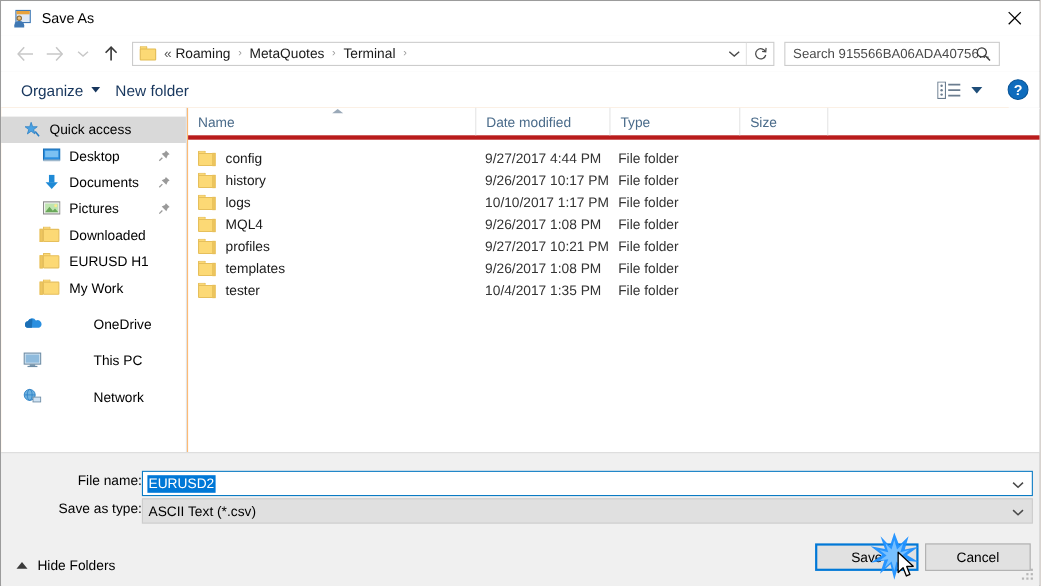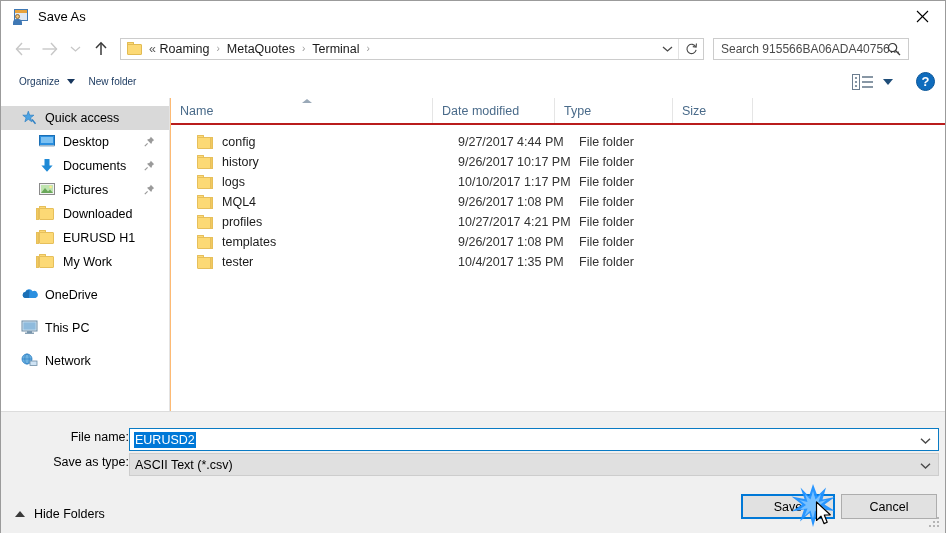--- a/index.html
+++ b/index.html
@@ -188,21 +188,21 @@
   .toolbar {
     position: absolute;
     left: 0; top: 64px;
     width: 944px; height: 33px;
     background: #ffffff;
     border-bottom: 1px solid #e5e5e5;
     display: flex;
     align-items: center;
   }
   .tb-item {
-    font-size: 10px;
+    font-size: 14px;
     color: #17365d;
     display: flex;
     align-items: center;
     height: 24px;
     padding: 0 7px;
   }
   .tb-item.organize { margin-left: 11px; }
   .tb-item.newfolder { margin-left: 0; }
   .tb-caret {
     margin-left: 7px;
@@ -266,21 +266,21 @@
     display: flex;
     align-items: center;
     font-size: 12.5px;
     color: #000;
     padding-left: 20px;
   }
   .side-item.selected {
     background: #d9d9d9;
   }
   .side-item.indent { padding-left: 38px; }
-  .side-item.group { padding-left: 20px; margin-top: 9px; }
+  .side-item.group { padding-left: 20px; margin-top: 9px; gap: 40px; }
   .side-ico {
     width: 17px; height: 16px;
     margin-right: 7px;
     flex: none;
     position: relative;
   }
   .side-label { white-space: nowrap; }
   .pin {
     position: absolute;
     right: 14px; top: 6px;
@@ -316,21 +316,21 @@
   
   .filelist {
     position: absolute;
     left: 170px; top: 0;
     width: 774px; height: 313px;
     background: #ffffff;
   }
   .col-headers {
     position: relative;
     height: 25px;
-    border-bottom: 2px solid #b91c1c;
+    border-bottom: 4px solid #b91c1c;
   }
   .col-h {
     position: absolute;
     top: 0;
     height: 25px;
     display: flex;
     align-items: center;
     font-size: 12.5px;
     color: #4a6b8a;
     box-sizing: border-box;
@@ -338,21 +338,21 @@
     padding-left: 9px;
   }
   .sort-caret {
     position: absolute;
     left: 131px; top: 1px;
     width: 0; height: 0;
     border-left: 5px solid transparent;
     border-right: 5px solid transparent;
     border-bottom: 4px solid #9aa9b8;
   }
-  .rows { position: relative; padding-left: 17px; }
+  .rows { position: relative; }
   .row {
     position: relative;
     height: 20px;
     display: flex;
     align-items: center;
     font-size: 12.5px;
     color: #1a1a1a;
   }
   .row .r-name {
     position: absolute;
@@ -799,21 +799,21 @@
         </div>
         <div class="row">
           <span class="r-name">
             <span class="folder-ico">
                 <i class="ft"></i>
                 <i class="fb"></i>
                 <i class="fs"></i>
               </span>
             <span class="nm">profiles</span>
           </span>
-          <span class="r-date">10/27/2017 4:21 PM</span>
+          <span class="r-date">9/27/2017 10:21 PM</span>
           <span class="r-type">File folder</span>
           <span class="r-size"></span>
         </div>
         <div class="row">
           <span class="r-name">
             <span class="folder-ico">
                 <i class="ft"></i>
                 <i class="fb"></i>
                 <i class="fs"></i>
               </span>

